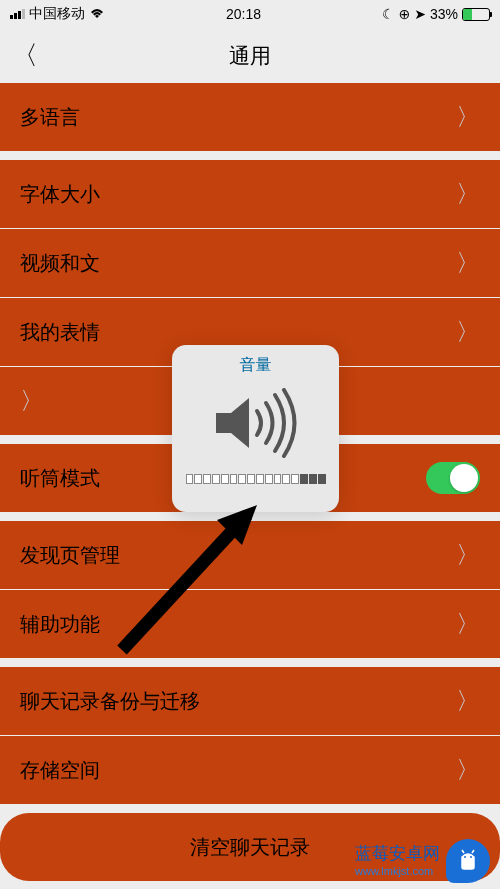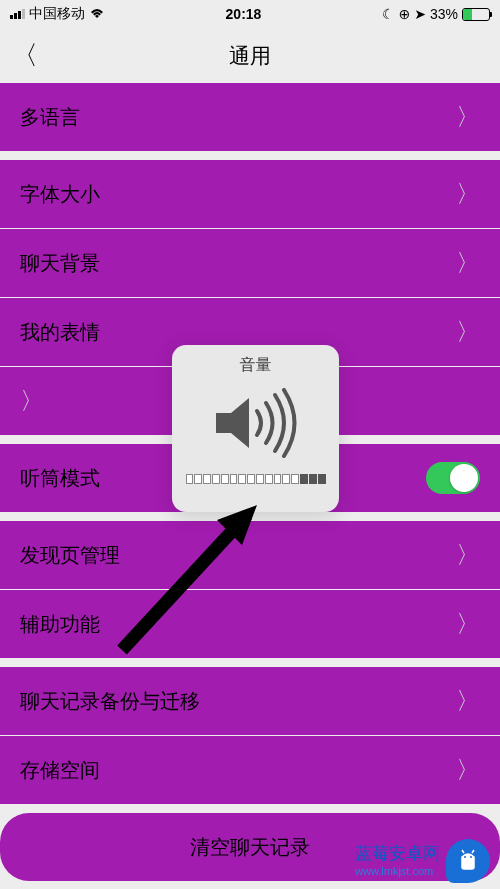--- a/index.html
+++ b/index.html
@@ -87,21 +87,21 @@
       font-size: 26px;
       color: #000;
       font-weight: 300;
     }
     .nav-title {
       font-size: 21px;
       font-weight: 500;
       color: #000;
     }
     .list-item {
-      background: #a21caf;
+      background: #c2410c;
       height: 68px;
       display: flex;
       align-items: center;
       justify-content: space-between;
       padding: 0 20px;
       font-size: 20px;
       color: #000;
     }
     .list-item.clear {
       justify-content: center;
@@ -149,21 +149,21 @@
       background: #e8e8e8;
       border-radius: 14px;
       display: flex;
       flex-direction: column;
       align-items: center;
       padding: 10px 0 14px;
       box-shadow: 0 4px 20px rgba(0,0,0,0.15);
     }
     .volume-title {
       font-size: 16px;
-      color: #404040;
+      color: #0369a1;
       margin-bottom: 12px;
     }
     .volume-icon {
       color: #555;
     }
     .volume-bar {
       width: 140px;
       height: 10px;
       margin-top: 16px;
       display: flex;
@@ -224,21 +224,21 @@
       <span></span>
         <span></span>
         <span></span>
         <span></span>
     </div>
     <span>中国移动</span>
     <svg width="16" height="12" viewBox="0 0 16 12">
         <path d="M8 10 L6 8 Q8 6 10 8 Z M4 6 Q8 2 12 6 L10.5 7.5 Q8 5 5.5 7.5 Z M2 4 Q8 -2 14 4 L12.5 5.5 Q8 1 3.5 5.5 Z" fill="#000"></path>
       </svg>
   </div>
-  <div style="font-weight:700">20:18</div>
+  <div style="font-weight:400">20:18</div>
   <div class="status-right">
     <span>☾</span>
     <span>⊕</span>
     <span>➤</span>
     <span>33%</span>
     <div class="battery">
         <div class="battery-fill"></div>
       </div>
   </div>
 </div>
@@ -254,21 +254,21 @@
 </div>
 <div class="gap-large"></div>
 
 <div class="list-item">
   <span>字体大小</span>
   <span class="chevron">〉</span>
 </div>
 <div class="gap-small"></div>
 
 <div class="list-item">
-  <span>聊天背景</span>
+  <span>视频和文</span>
   <span class="chevron">〉</span>
 </div>
 <div class="gap-small"></div>
 
 <div class="list-item">
   <span>我的表情</span>
   <span class="chevron">〉</span>
 </div>
 <div class="gap-small"></div>
 

